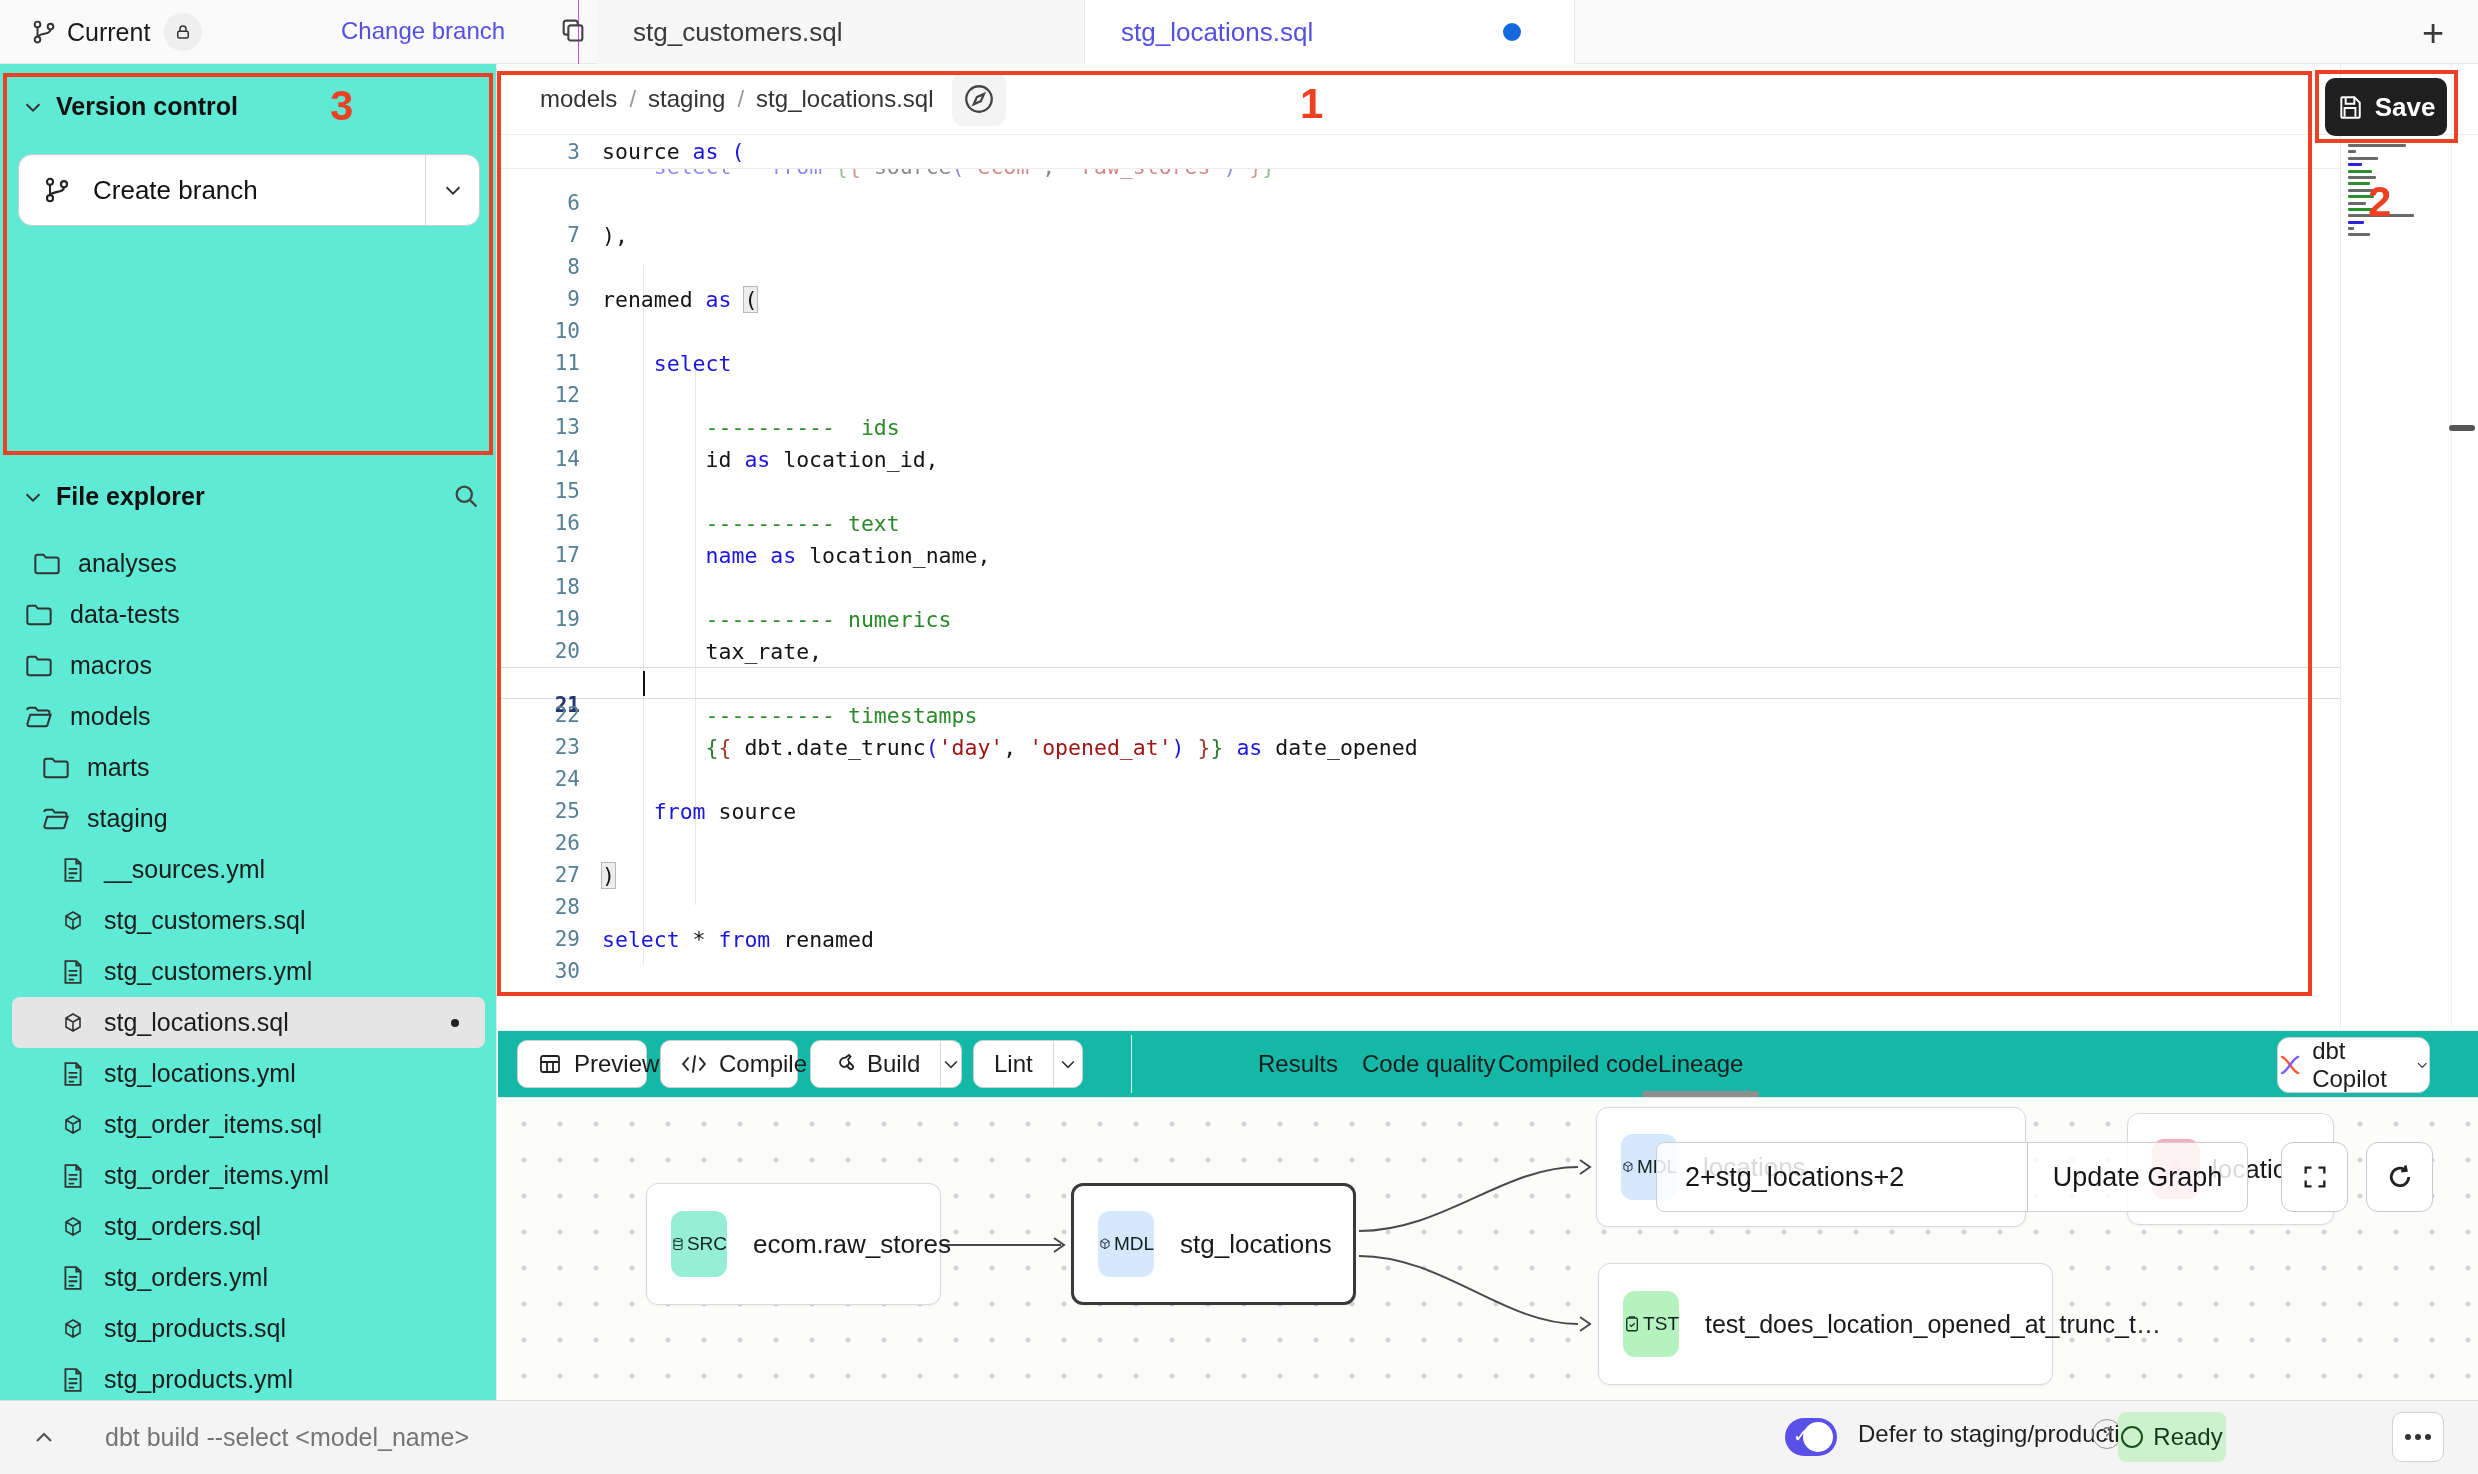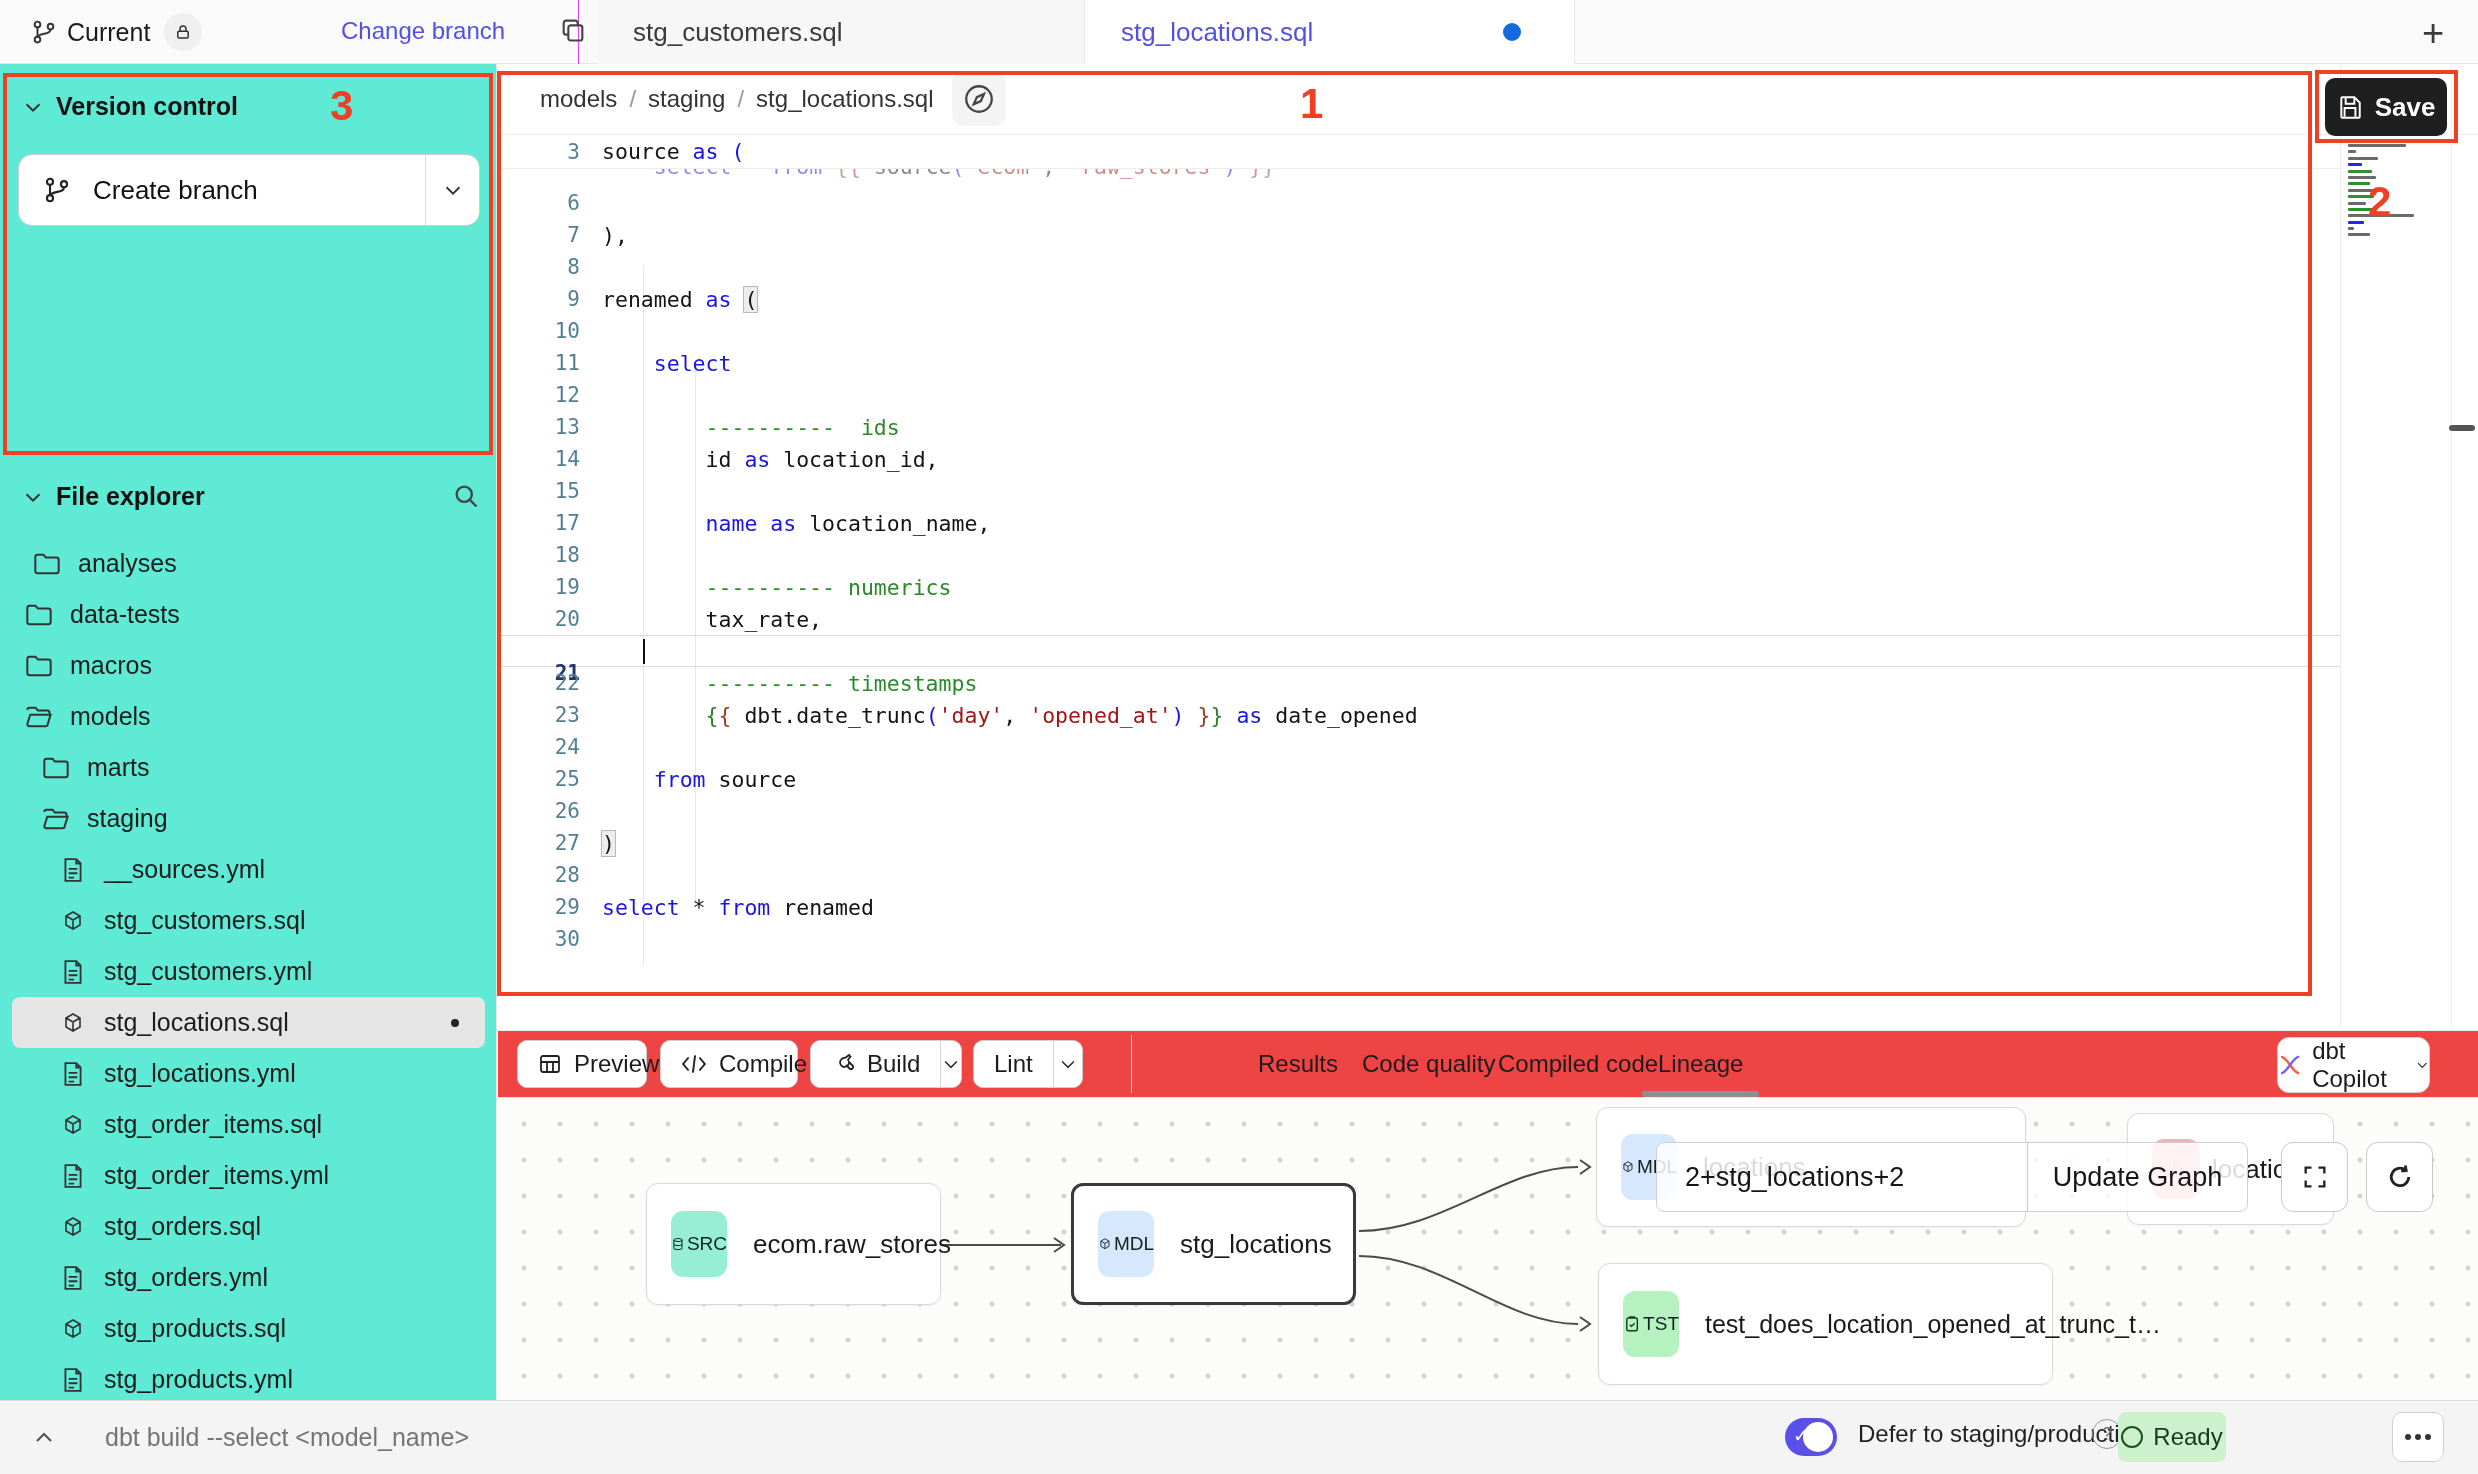--- a/index.html
+++ b/index.html
@@ -53,21 +53,21 @@
   .cursor{ position:absolute; left:145px; top:3px; width:2px; height:25px; background:#111;}
   .iguide{ position:absolute; width:1px; background:#e7e7e7; z-index:0;}
   .mini-divider{ position:absolute; left:1842px; top:0; width:1px; height:964px; background:#ececec;}
   .mini2{ position:absolute; left:1953px; top:0; width:1px; height:964px; background:#f0f0f0;}
   .minimap{ position:absolute; left:1850px; top:80px; width:100px; }
   .mm-bar{ height:3px; margin-bottom:3.4px; border-radius:1px;}
   .mm-p{background:#6a6a6a;} .mm-k{background:#2a23e0;} .mm-c{background:#2f8f2f;}
   .resize-dash{ position:absolute; left:1951px; top:361px; width:26px; height:6px; border-radius:3px; background:#555;}
   .save-btn{ position:absolute; left:1827px; top:14px; width:122px; height:58px; background:#1f1f1f; border-radius:10px; color:#fff; font-size:26px; font-weight:600; display:flex; align-items:center; justify-content:center; gap:12px; cursor:pointer; z-index:5;}
   
-  .toolbar{ position:absolute; left:498px; top:1030px; width:1980px; height:68px; background:#ef4444; border-top:1px solid #ededed; border-bottom:1px solid #e6e6e6;}
+  .toolbar{ position:absolute; left:498px; top:1030px; width:1980px; height:68px; background:#14b8a6; border-top:1px solid #ededed; border-bottom:1px solid #e6e6e6;}
   .tbtn{ position:absolute; top:9px; height:48px; background:#fff; border:1px solid #cfcfcf; border-radius:10px; display:flex; align-items:center; font-size:24px; color:#1c1c1c;}
   .tbtn .seg{ display:flex; align-items:center; gap:12px; padding:0 20px; height:100%;}
   .tbtn .chev-seg{ border-left:1px solid #d6d6d6; width:52px; display:flex; align-items:center; justify-content:center; height:100%;}
   .tb-div{ position:absolute; left:633px; top:4px; width:1px; height:58px; background:#e4e4e4;}
   .rtab{ position:absolute; top:0; height:66px; display:flex; align-items:center; font-size:24px; color:#1c1c1c; cursor:pointer;}
   .rtab.active::after{ content:""; position:absolute; left:-16px; right:-16px; bottom:0; height:6px; background:#8f8f8f; border-radius:3px;}
   .copilot{ position:absolute; left:1779px; top:6px; width:153px; height:56px; border:1px solid #d2d2d2; border-radius:12px; background:#fff; display:flex; align-items:center; justify-content:center; gap:10px; font-size:24px; color:#1c1c1c; cursor:pointer;}
   
   .lineage{ position:absolute; left:498px; top:1098px; width:1980px; height:302px; background:#fcfcfa;
     background-image:radial-gradient(circle, #d4d4d4 2.2px, transparent 2.8px); background-size:36px 36px; background-position:8px 8px; overflow:hidden;}
@@ -354,20 +354,21 @@
         <div class="code-row"><span class="gut">6</span><span class="lc"></span></div>
         <div class="code-row"><span class="gut">7</span><span class="lc"><span class="tok-p">),</span></span></div>
         <div class="code-row"><span class="gut">8</span><span class="lc"></span></div>
         <div class="code-row"><span class="gut">9</span><span class="lc"><span class="tok-p">renamed </span><span class="tok-k">as</span><span class="tok-p"> </span><span class="tok-x">(</span></span></div>
         <div class="code-row"><span class="gut">10</span><span class="lc"></span></div>
         <div class="code-row"><span class="gut">11</span><span class="lc"><span class="tok-p">    </span><span class="tok-k">select</span></span></div>
         <div class="code-row"><span class="gut">12</span><span class="lc"></span></div>
         <div class="code-row"><span class="gut">13</span><span class="lc"><span class="tok-p">        </span><span class="tok-c">----------  ids</span></span></div>
         <div class="code-row"><span class="gut">14</span><span class="lc"><span class="tok-p">        id </span><span class="tok-k">as</span><span class="tok-p"> location_id,</span></span></div>
         <div class="code-row"><span class="gut">15</span><span class="lc"></span></div>
+        <div class="code-row"><span class="gut">16</span><span class="lc"><span class="tok-p">        </span><span class="tok-c">---------- text</span></span></div>
         <div class="code-row"><span class="gut">17</span><span class="lc"><span class="tok-p">        </span><span class="tok-k">name</span><span class="tok-p"> </span><span class="tok-k">as</span><span class="tok-p"> location_name,</span></span></div>
         <div class="code-row"><span class="gut">18</span><span class="lc"></span></div>
         <div class="code-row"><span class="gut">19</span><span class="lc"><span class="tok-p">        </span><span class="tok-c">---------- numerics</span></span></div>
         <div class="code-row"><span class="gut">20</span><span class="lc"><span class="tok-p">        tax_rate,</span></span></div>
         <div class="code-row row-cur"><span class="gut" style="color: rgb(36, 53, 110); font-weight: 600; margin-top: 44px;">21</span><span class="lc"></span><span class="cursor"></span></div>
         <div class="code-row"><span class="gut">22</span><span class="lc"><span class="tok-p">        </span><span class="tok-c">---------- timestamps</span></span></div>
         <div class="code-row"><span class="gut">23</span><span class="lc"><span class="tok-p">        </span><span class="tok-g">{</span><span class="tok-j">{</span><span class="tok-p"> dbt.date_trunc</span><span class="tok-k">(</span><span class="tok-s">'day'</span><span class="tok-p">, </span><span class="tok-s">'opened_at'</span><span class="tok-k">)</span><span class="tok-p"> </span><span class="tok-j">}</span><span class="tok-g">}</span><span class="tok-p"> </span><span class="tok-k">as</span><span class="tok-p"> date_opened</span></span></div>
         <div class="code-row"><span class="gut">24</span><span class="lc"></span></div>
         <div class="code-row"><span class="gut">25</span><span class="lc"><span class="tok-p">    </span><span class="tok-k">from</span><span class="tok-p"> source</span></span></div>
         <div class="code-row"><span class="gut">26</span><span class="lc"></span></div>

